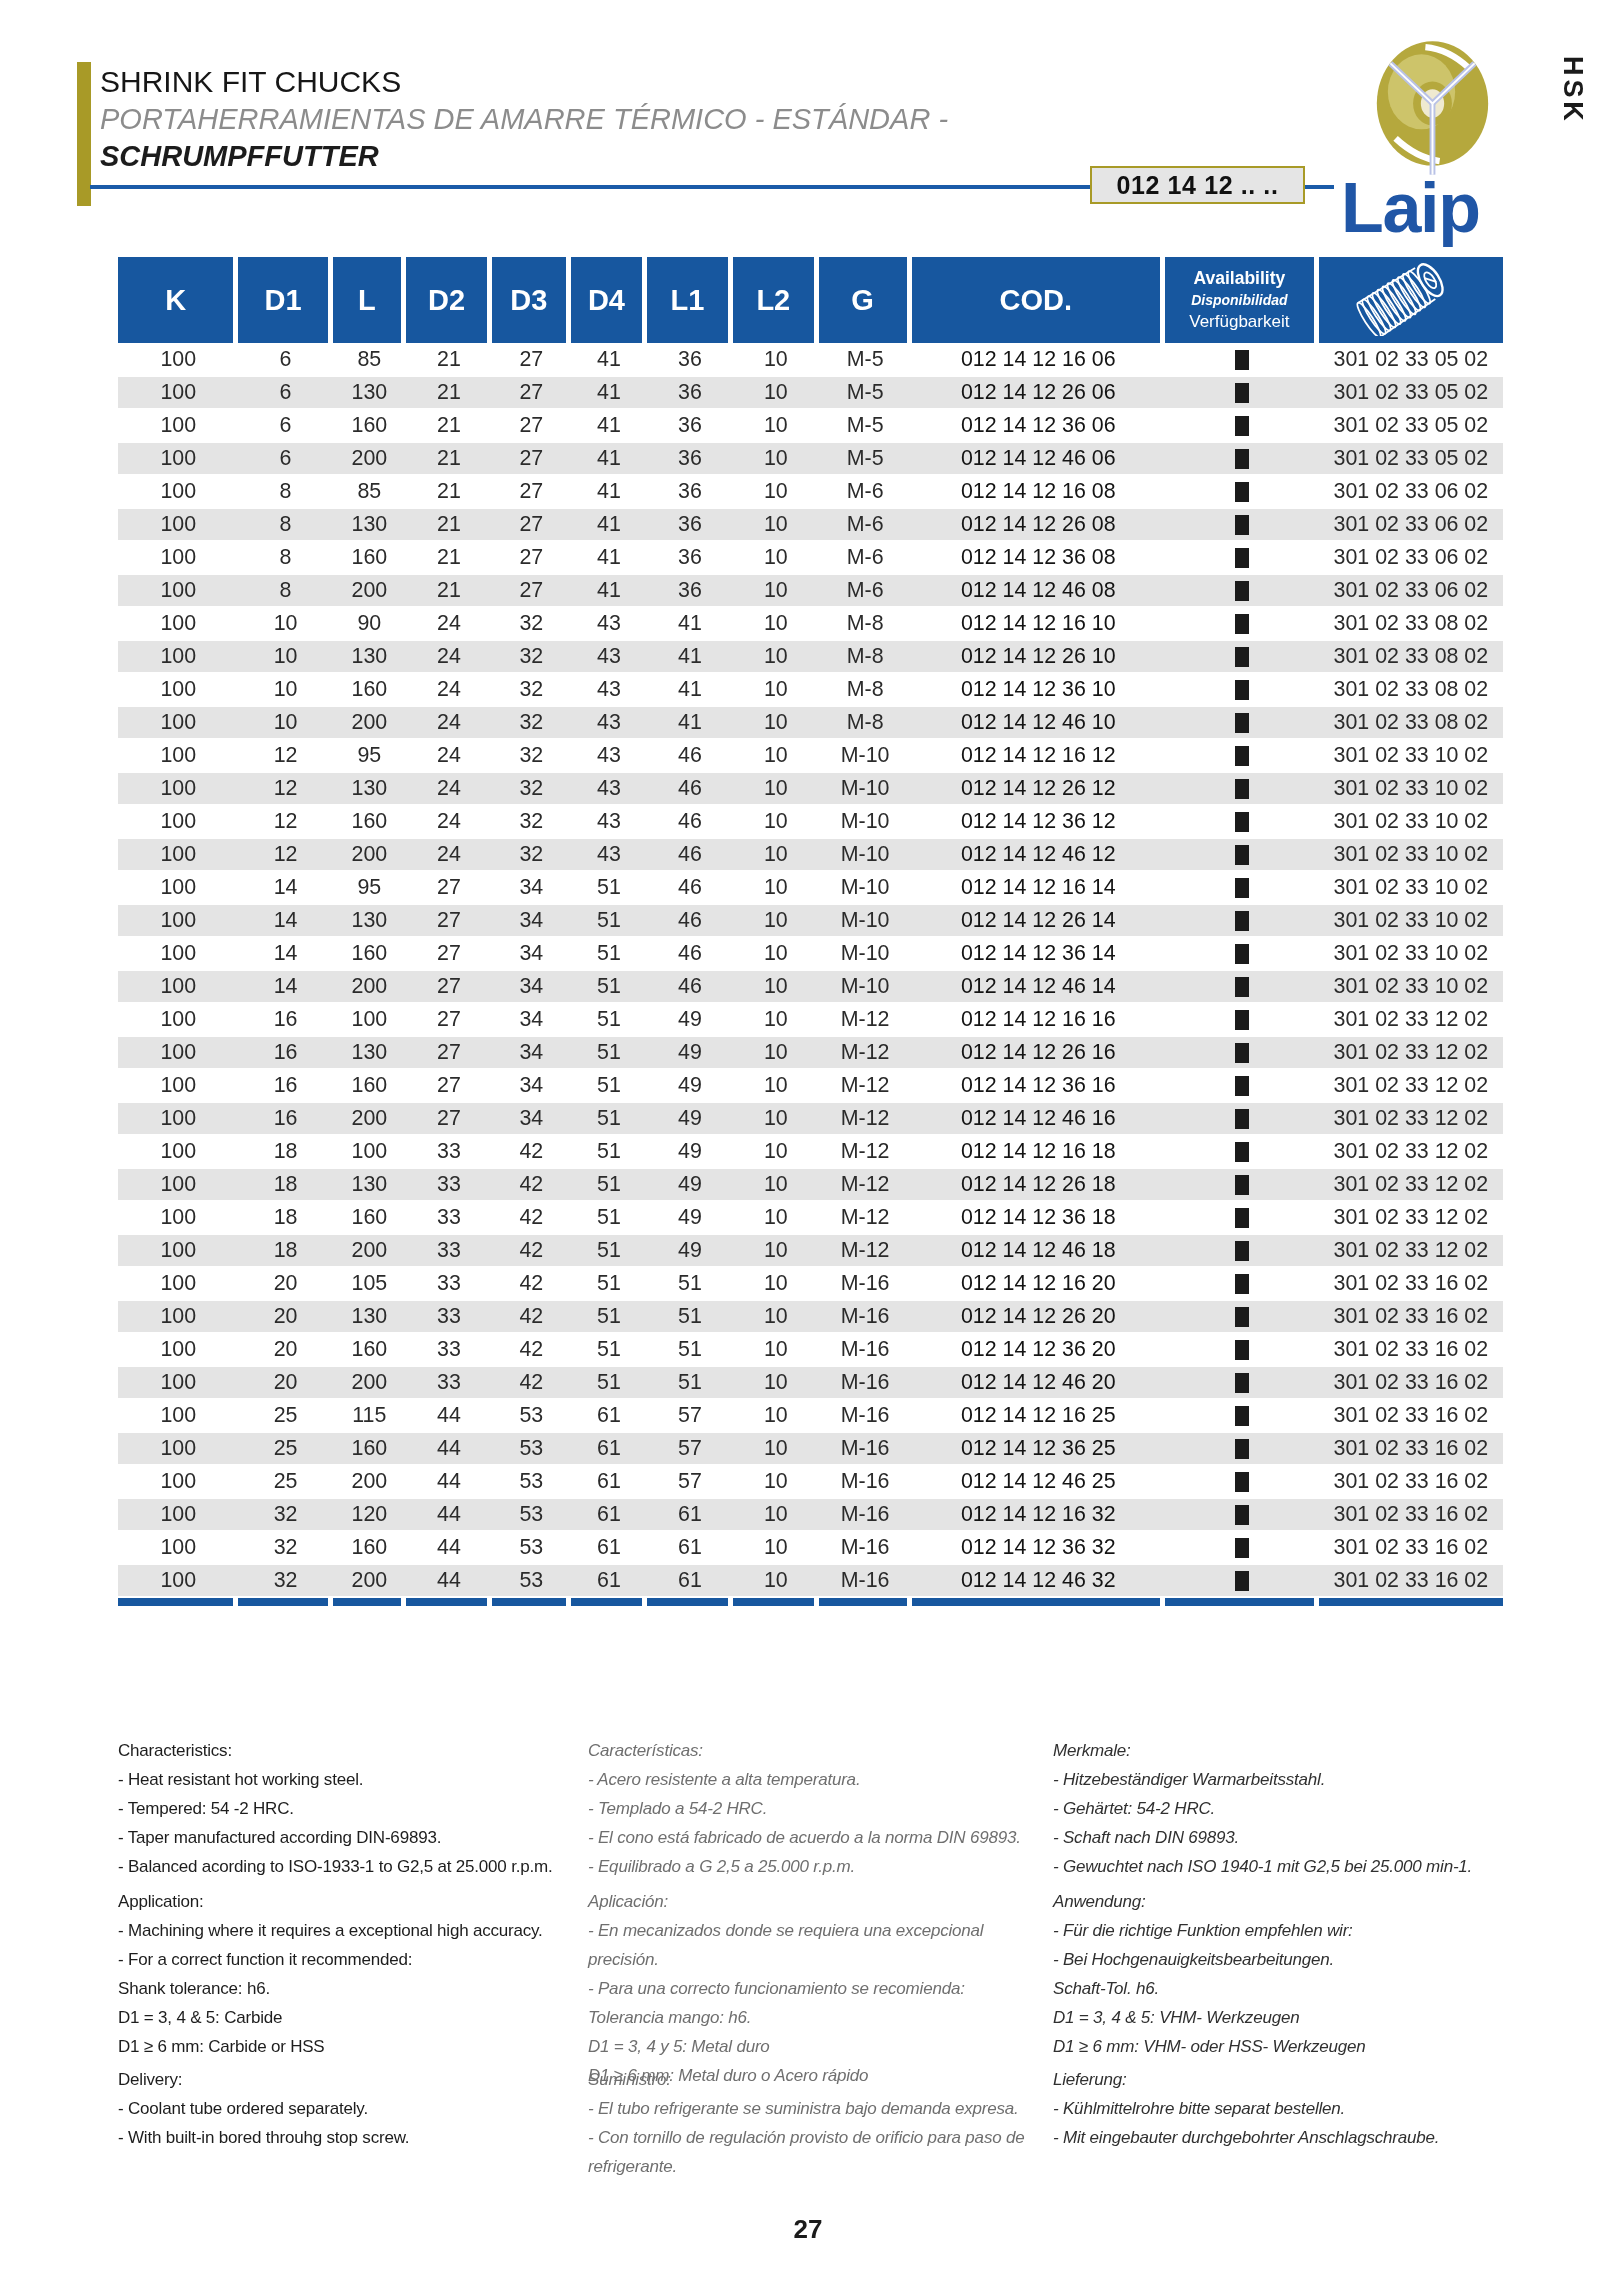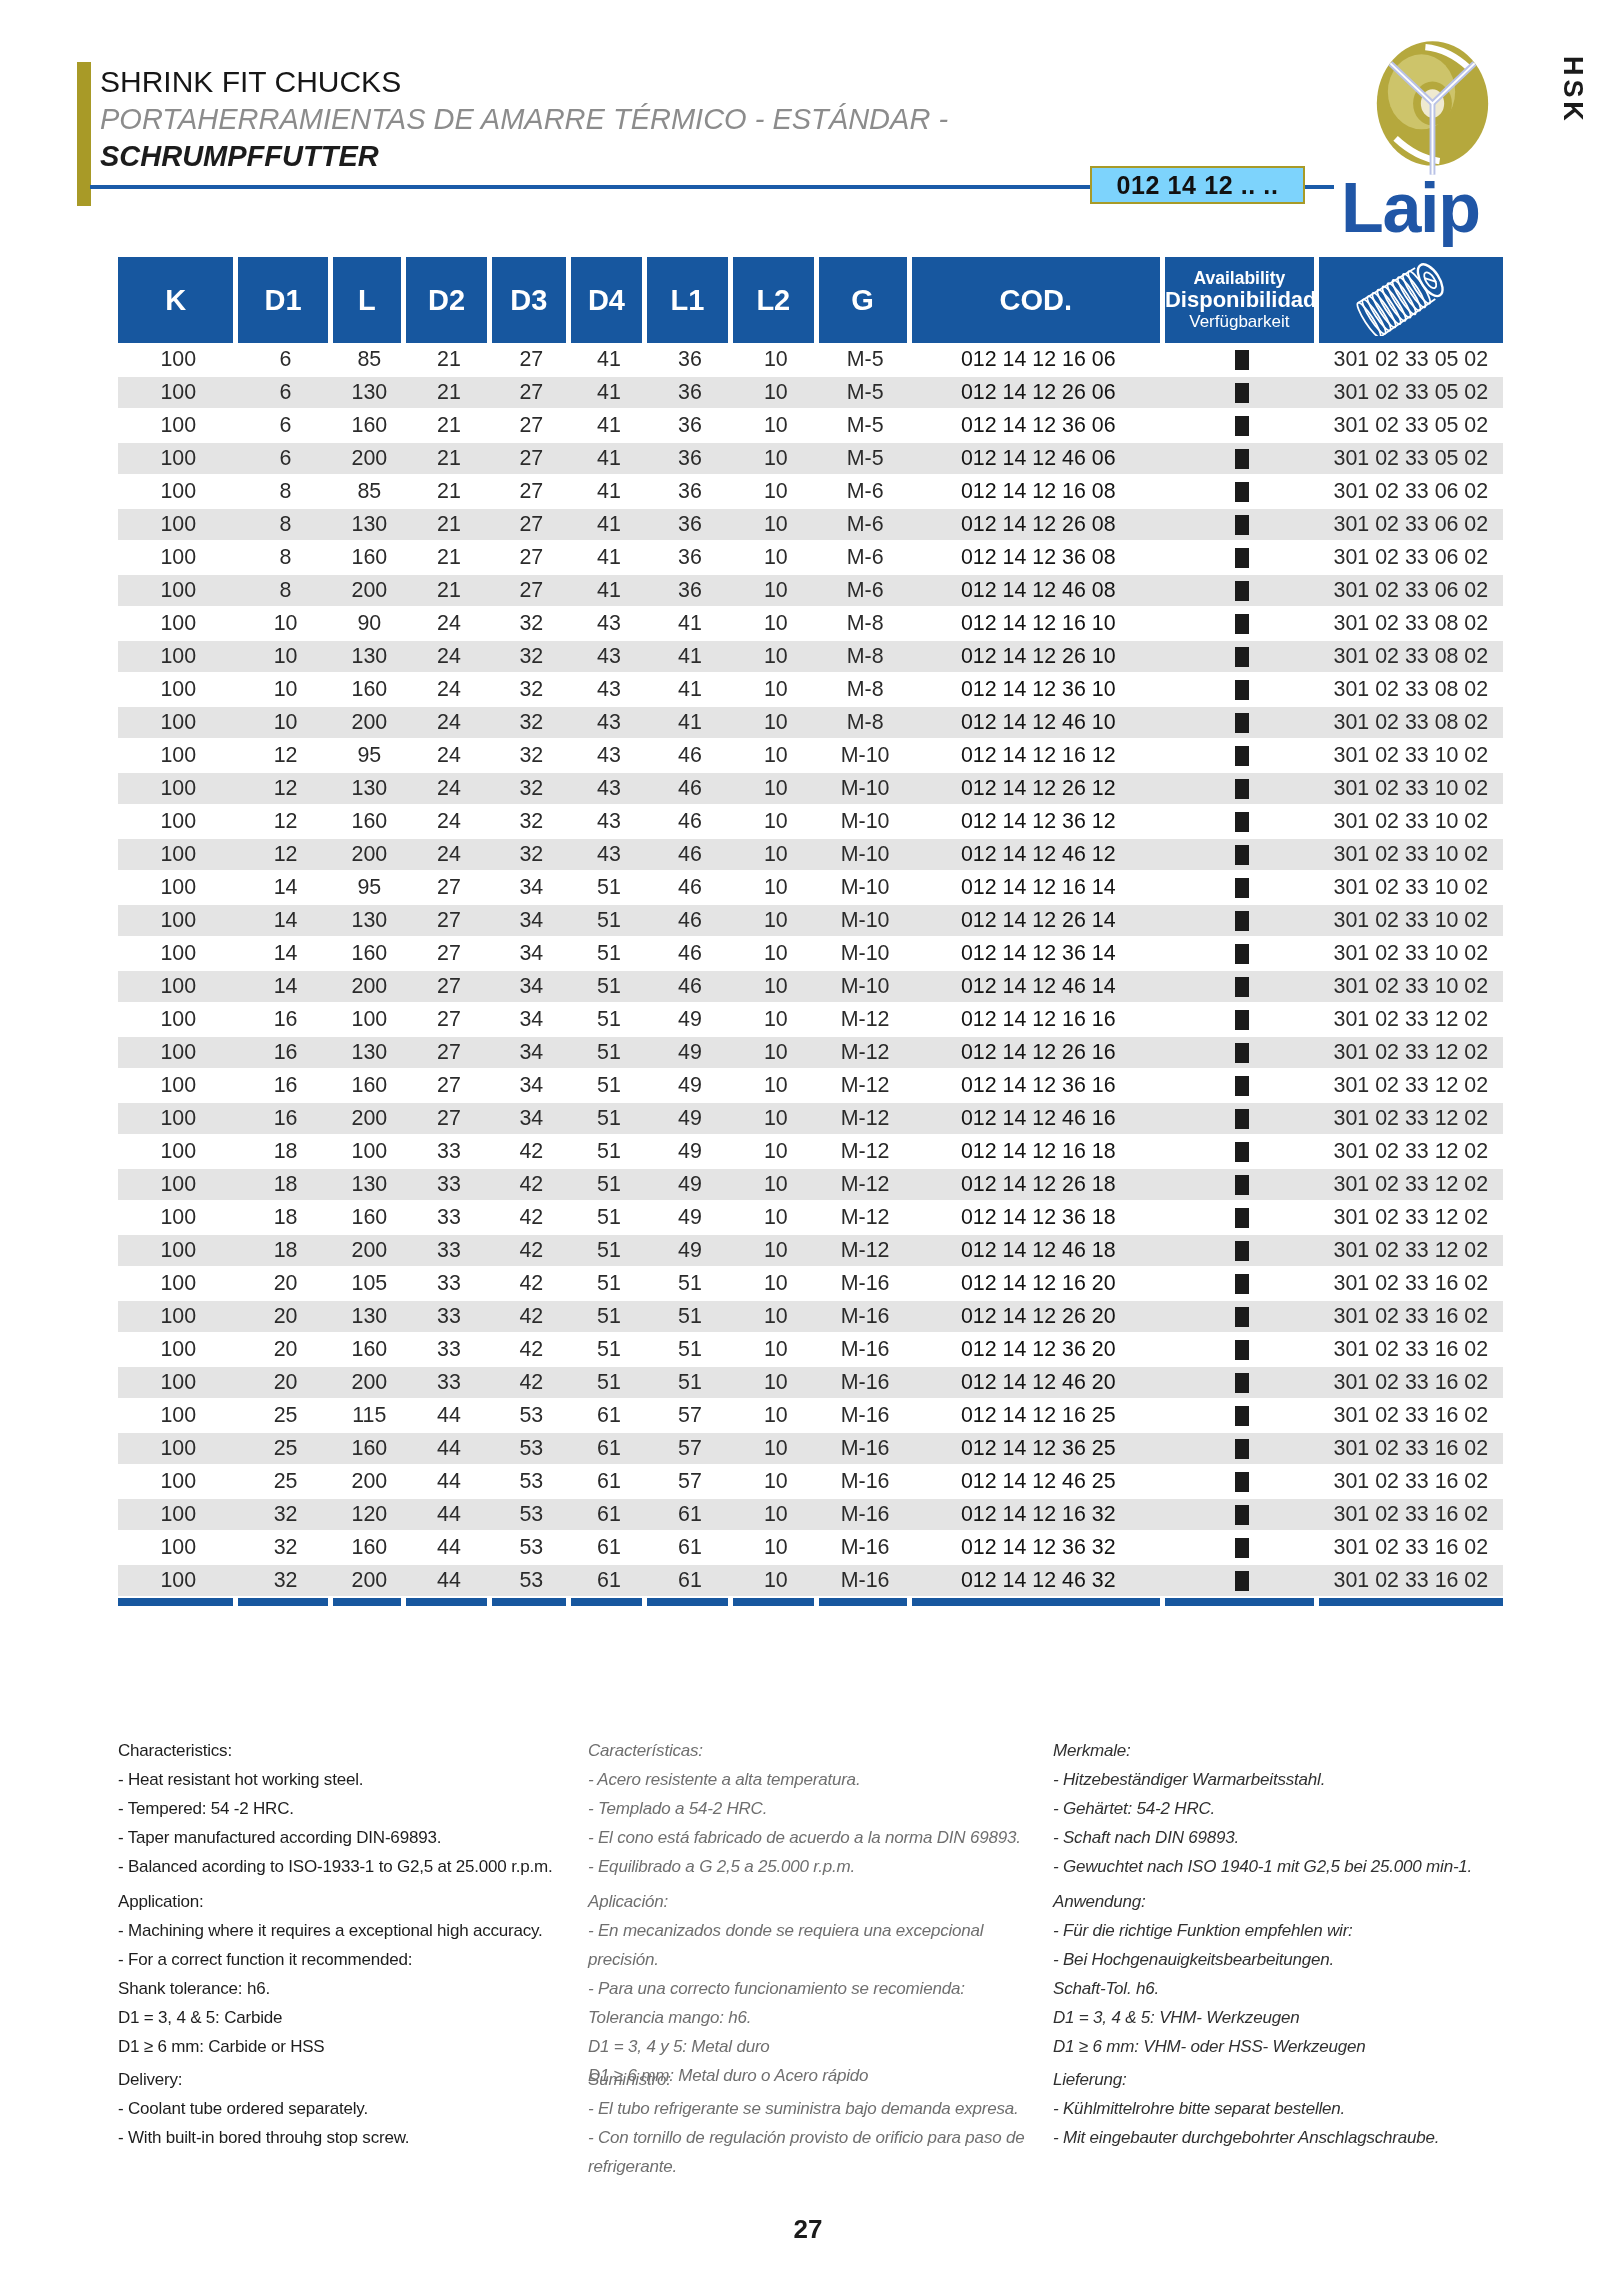--- a/index.html
+++ b/index.html
@@ -5,35 +5,35 @@
   html,body{margin:0;padding:0;background:#ffffff;}
   body{font-family:"Liberation Sans", sans-serif;}
   #page{position:relative;width:1616px;height:2284px;background:#fff;overflow:hidden;}
 
   
   .gold-bar{position:absolute;left:77px;top:62px;width:13.6px;height:144px;background:#a89a27;}
   .hdr-title{position:absolute;left:100px;top:65px;font-size:30px;font-weight:normal;color:#161616;letter-spacing:0px;}
   .hdr-sub-es{position:absolute;left:100px;top:103px;font-size:29px;font-weight:normal;font-style:italic;color:#8c8c8c;}
   .hdr-sub-de{position:absolute;left:100px;top:140px;font-size:29px;font-weight:bold;font-style:italic;color:#1c1c1c;}
   .blue-rule{position:absolute;left:90px;top:185px;width:1244px;height:3.9px;background:#1a5ba8;}
-  .code-box{position:absolute;left:1090px;top:166px;width:211px;height:34px;background:#7dd3fc;border:2.6px solid #a89a27;
+  .code-box{position:absolute;left:1090px;top:166px;width:211px;height:34px;background:#e5e5e5;border:2.6px solid #a89a27;
             font-size:25px;font-weight:bold;color:#111;text-align:center;line-height:34px;letter-spacing:0.6px;}
   .hsk-tag{position:absolute;left:1557px;top:56px;writing-mode:vertical-rl;font-size:27px;font-weight:bold;color:#1b1b1b;letter-spacing:3.9px;}
 
   
   .laip-emblem{position:absolute;left:1371px;top:40px;}
   .laip-word{position:absolute;left:1341px;top:168px;width:169px;font-size:70px;font-weight:bold;color:#2056a6;letter-spacing:-1.3px;}
 
   
   #spec-table{position:absolute;left:118px;top:257px;width:1385px;border-collapse:separate;border-spacing:0;table-layout:fixed;}
   #spec-table th{background:#17579f;color:#fff;height:82px;vertical-align:middle;text-align:center;
                  font-weight:bold;font-size:29px;padding:0;border-right:5.8px solid #fff;border-bottom:1.9px solid #fff;box-sizing:border-box;}
   #spec-table th:last-child{border-right:0;}
   .avh-1{font-size:17.5px;font-weight:bold;line-height:22px;}
-  .avh-2{font-size:22px;font-weight:bold;line-height:22px;}
+  .avh-2{font-size:14px;font-weight:bold;font-style:italic;line-height:22px;}
   .avh-3{font-size:17px;font-weight:normal;line-height:22px;}
   #spec-table tbody td{height:33px;font-size:21.4px;color:#2b2b2b;text-align:center;vertical-align:middle;
                        padding:0;border-bottom:2.6px solid #fff;line-height:1;box-sizing:border-box;}
   #spec-table tbody tr:nth-child(even) td{background:#e4e4e4;}
   #spec-table tbody td.cod{font-weight:normal;color:#141414;}
   .sq{display:inline-block;width:14.3px;height:19.5px;background:#1b1b1b;vertical-align:middle;}
   #spec-table tfoot td{height:7.8px;background:#17579f;padding:0;border-right:5.8px solid #fff;box-sizing:border-box;}
   #spec-table tfoot td:last-child{border-right:0;}
 
   

